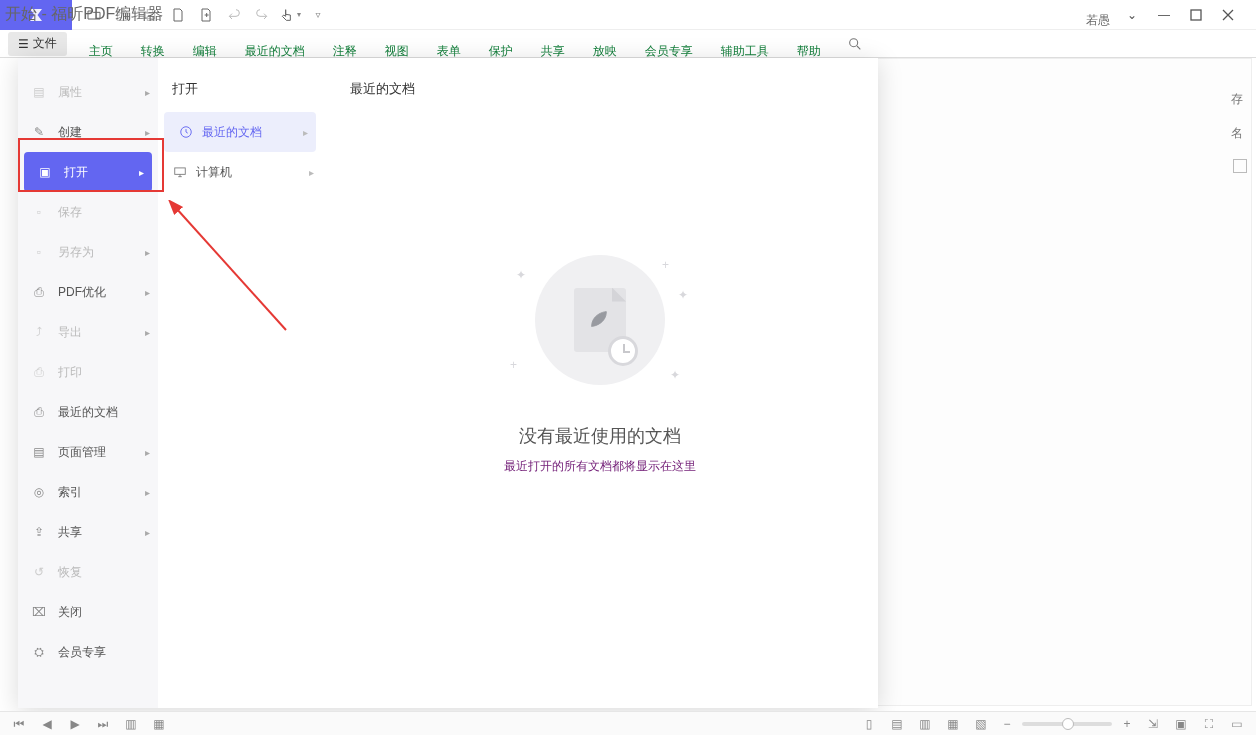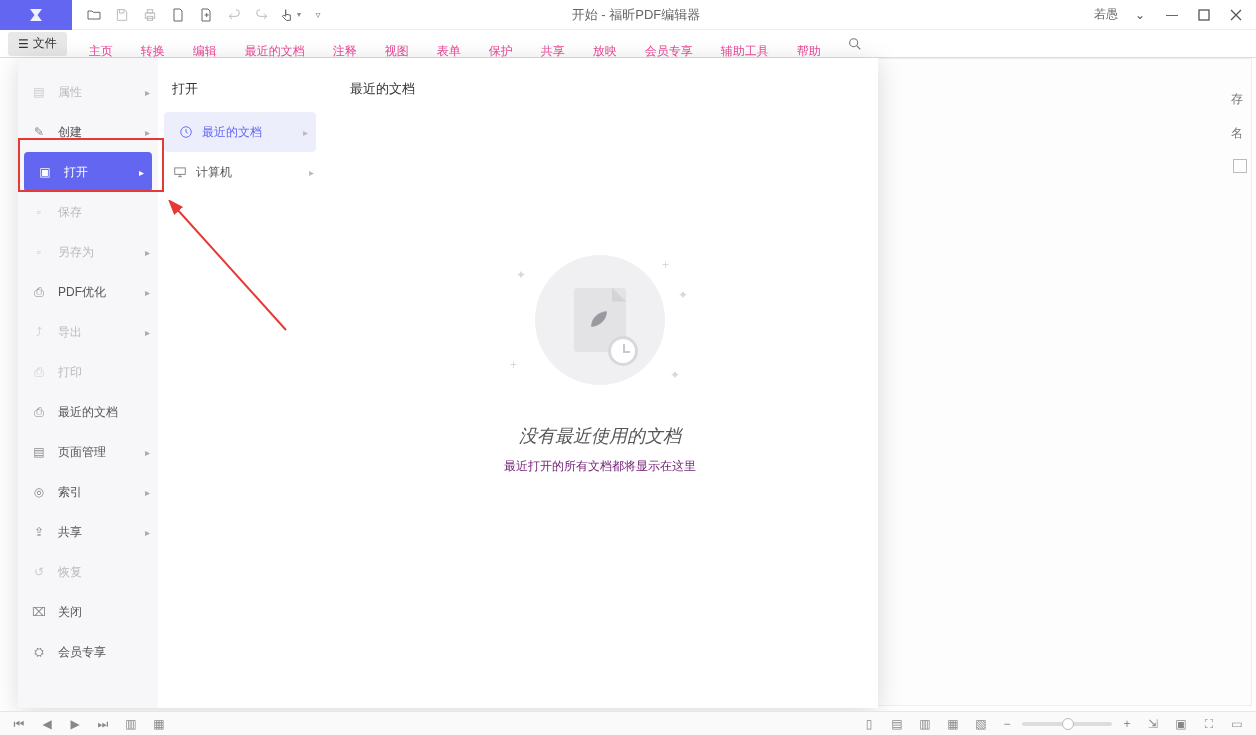--- a/index.html
+++ b/index.html
@@ -4,30 +4,30 @@
 <style>
 * { margin:0; padding:0; box-sizing:border-box; font-family:"Microsoft YaHei","PingFang SC",sans-serif; }
 body { width:1256px; height:735px; background:#fff; overflow:hidden; position:relative; font-size:12px; color:#333; }
 
 
 .titlebar { height:30px; background:#fff; display:flex; align-items:center; border-bottom:1px solid #eee; }
 .logo-block { width:72px; height:30px; background:#6366f1; display:flex; align-items:center; justify-content:center; }
 .logo-block svg { width:18px; height:18px; }
 .qat { display:flex; align-items:center; padding-left:8px; }
 .qat-btn { width:28px; height:28px; display:flex; align-items:center; justify-content:center; color:#666; border-radius:3px; }
-.title-center { position:absolute; left:16px; right:0; text-align:center; font-size:13px; color:#666; pointer-events:none; }
-.win-controls { margin-left:auto; display:flex; align-items:center; padding-right:4px; }
+.title-center { position:absolute; left:5px; right:0; text-align:left; font-size:16px; color:#666; pointer-events:none; }
+.win-controls { margin-left:auto; display:flex; align-items:flex-end; padding-right:12px; }
 .user-name { font-size:12px; color:#666; margin-right:6px; }
 .win-btn { width:32px; height:28px; display:flex; align-items:center; justify-content:center; color:#555; }
 
 
 .ribbon { height:28px; display:flex; align-items:center; border-bottom:1px solid #ddd; padding-left:8px; gap:0; }
 .file-tab { background:#e8e8e8; height:24px; display:flex; align-items:center; padding:0 10px; border-radius:3px; font-size:12px; color:#333; margin-right:8px; }
 .file-tab .ham { margin-right:4px; }
-.ribbon-tab { padding:0 14px; height:28px; display:flex; align-items:center; font-size:12px; color:#ec4899;margin-top:15px; }
+.ribbon-tab { padding:0 14px; height:28px; display:flex; align-items:center; font-size:12px; color:#15803d;margin-top:15px; }
 .ribbon-search { width:28px; height:28px; display:flex; align-items:center; justify-content:center; margin-left:6px; }
 
 
 .backstage { position:absolute; left:18px; top:58px; width:860px; height:650px; background:#fff; box-shadow:0 4px 24px rgba(0,0,0,.15); display:flex; }
 .file-menu { width:140px; background:#f7f7f9; padding-top:14px; height:100%; }
 .fm-item { height:40px; display:flex; align-items:center; padding-left:12px; font-size:12px; color:#555; position:relative; }
 .fm-item .ico { width:18px; height:18px; margin-right:10px; display:flex; align-items:center; justify-content:center; color:#888; }
 .fm-item.disabled { color:#bbb; }
 .fm-item.disabled .ico { color:#ccc; }
 .fm-item .caret { position:absolute; right:8px; color:#aaa; font-size:10px; }
@@ -50,21 +50,21 @@
 .empty-illus { position:relative; width:180px; height:160px; margin-bottom:24px; }
 .empty-circle { width:130px; height:130px; border-radius:50%; background:#f0f0f2; position:absolute; left:25px; top:15px; }
 .empty-doc { width:52px; height:64px; background:#e3e3e6; position:absolute; left:64px; top:48px; border-radius:3px; }
 .empty-doc::before { content:""; position:absolute; right:0; top:0; width:14px; height:14px; background:#d4d4d8; clip-path:polygon(0 0,100% 100%,0 100%); }
 .empty-leaf { position:absolute; left:78px; top:68px; width:22px; height:22px; }
 .empty-clock { position:absolute; left:98px; top:96px; width:30px; height:30px; border-radius:50%; background:#fff; border:3px solid #d8d8dc; }
 .empty-clock::after { content:""; position:absolute; left:12px; top:5px; width:2px; height:9px; background:#c8c8cc; }
 .empty-clock::before { content:""; position:absolute; left:12px; top:12px; width:7px; height:2px; background:#c8c8cc; }
 .spark { position:absolute; color:#d8d8dc; font-size:12px; }
 .s1{left:6px;top:28px} .s2{left:152px;top:18px} .s3{left:168px;top:48px} .s4{left:0;top:118px} .s5{left:160px;top:128px}
-.empty-h { font-size:18px; color:#555; margin-bottom:10px;font-style:italic; }
+.empty-h { font-size:18px; color:#555; margin-bottom:10px; }
 .empty-p { font-size:12px; color:#701a75; }
 
 
 .red-arrow { position:absolute; left:168px; top:200px; z-index:6; pointer-events:none; }
 
 
 .statusbar { position:absolute; left:0; right:0; bottom:0; height:24px; border-top:1px solid #e6e6e6; display:flex; align-items:center; padding:0 8px; background:#fafafa; gap:6px; }
 .sb-btn { width:22px; height:20px; display:flex; align-items:center; justify-content:center; color:#888; }
 .sb-right { margin-left:auto; display:flex; align-items:center; gap:6px; }
 .slider { width:90px; height:4px; background:#ddd; border-radius:2px; position:relative; }

